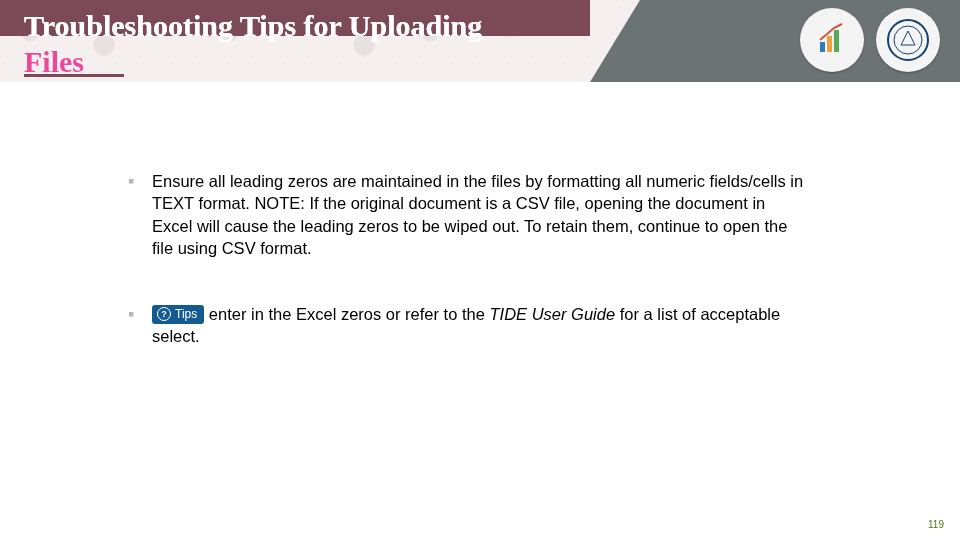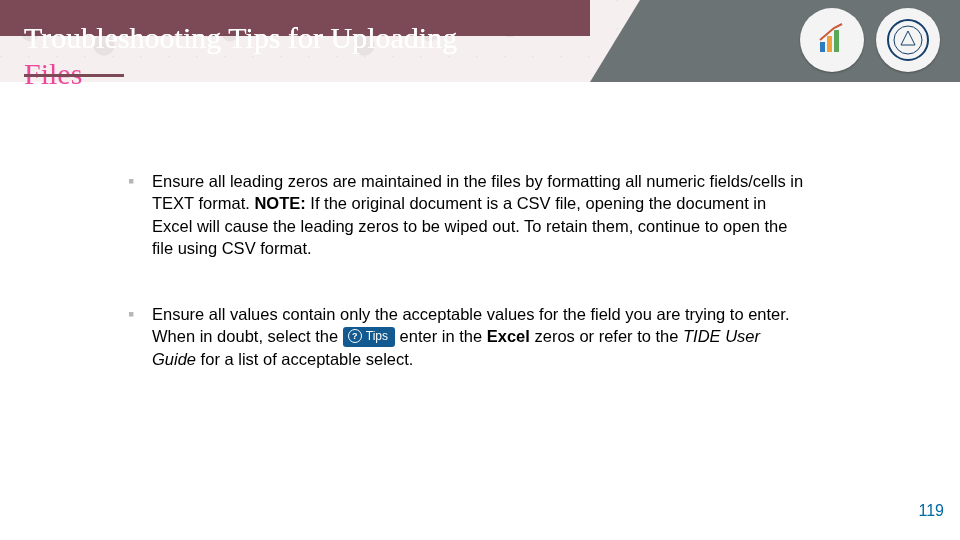--- a/index.html
+++ b/index.html
@@ -42,24 +42,24 @@
     left: 24px;
     top: 74px;
     width: 100px;
     height: 3px;
     background: #7c4a57;
   }
 
   .slide-title {
     position: absolute;
     left: 24px;
-    top: 20px;
+    top: 8px;
     width: 560px;
     font-family: Georgia, 'Times New Roman', serif;
-    font-weight: normal;
+    font-weight: bold;
     font-size: 30px;
     line-height: 36px;
     color: #ffffff;
     text-shadow: 0 0 0 #fff;
   }
   .slide-title .line2 {
     
     color: #ec4899;
     mix-blend-mode: normal;
   }
@@ -107,21 +107,21 @@
   }
   .bullet .marker {
     flex: 0 0 24px;
     color: #b6b6b6;
     font-size: 18px;
     line-height: 1.3;
   }
   .bullet .text {
     flex: 1 1 auto;
   }
-  .bold { font-weight: bold; }
+  .bold { font-weight: normal; }
   .italic { font-style: italic; }
 
   .help-btn {
     display: inline-flex;
     align-items: center;
     gap: 4px;
     background: #125a8f;
     color: #ffffff;
     font-size: 12px;
     padding: 1px 7px 2px 5px;
@@ -140,23 +140,23 @@
     font-size: 9px;
     line-height: 12px;
     text-align: center;
     font-weight: bold;
   }
 
   
   .page-num {
     position: absolute;
     right: 16px;
-    bottom: 20px;
-    font-size: 16px;
-    color: #0369a1;
+    bottom: 10px;
+    font-size: 10px;
+    color: #4d7c0f;
   }
 </style>
 </head>
 <body>
 
 <div class="header-bg-pattern"></div>
 <div class="header-grey-wedge"></div>
 <div class="title-overlay"></div>
 
 <div class="slide-title">
@@ -186,21 +186,20 @@
   <div class="bullet">
     <div class="marker">▪</div>
     <div class="text">
       <span>Ensure all leading zeros are maintained in the files by formatting all numeric fields/cells in TEXT format. </span><span class="bold">NOTE:</span><span> If the original document is a CSV file, opening the document in Excel will cause the leading zeros to be wiped out. To retain them, continue to open the file using CSV format.</span>
     </div>
   </div>
 
   <div class="bullet">
     <div class="marker">▪</div>
     <div class="text">
-      <span>Ensure all values contain only the acceptable values for the field you are trying to enter. When in doubt, select the </span>
       <span class="help-btn">
         <span class="q">?</span>
         <span>Tips</span>
       </span>
       <span> enter in the </span><span class="bold">Excel</span><span> zeros or refer to the </span><span class="italic">TIDE User Guide</span><span> for a list of acceptable select.</span>
     </div>
   </div>
 
 </div>
 

